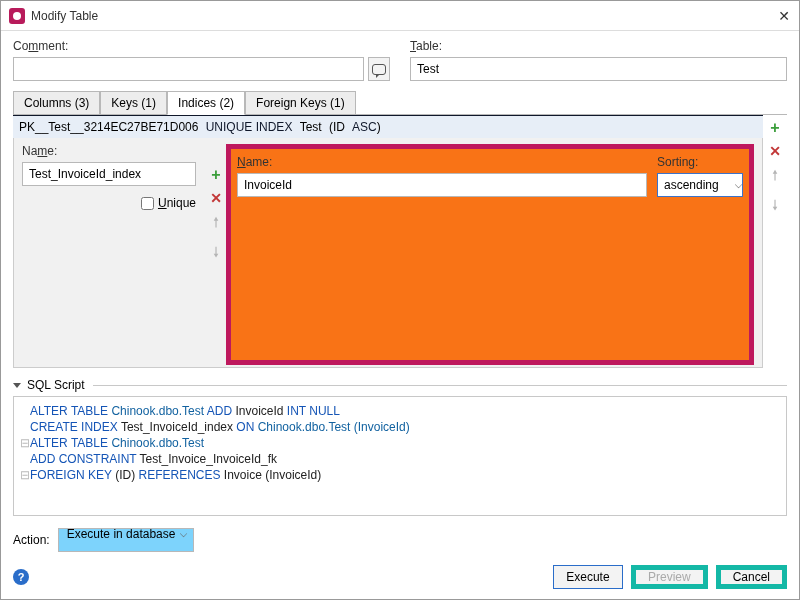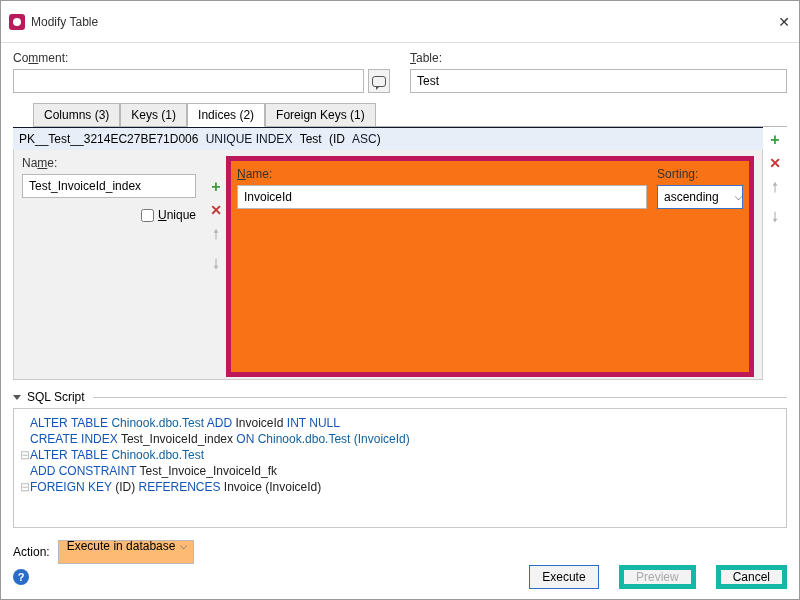--- a/index.html
+++ b/index.html
@@ -1,29 +1,29 @@
 <!DOCTYPE html>
 <html><head>
 <meta charset="utf-8">
 <style>
 * { box-sizing: border-box; margin: 0; padding: 0; font-family: -apple-system, "Segoe UI", Arial, sans-serif; font-size: 12px; }
 body { background: #fff; width: 800px; height: 600px; overflow: hidden; border: 1px solid #999; }
-.titlebar { height: 42px; display: flex; align-items: center; padding: 0 8px; border-bottom: 1px solid #ddd; }
+.titlebar { height: 30px; display: flex; align-items: center; padding: 0 8px; border-bottom: 1px solid #ddd; }
 .titlebar .app-icon { width: 16px; height: 16px; background: #b81b5b; border-radius: 3px; display: flex; align-items: center; justify-content: center; margin-right: 6px; }
 .titlebar .app-icon::before { content: ""; width: 8px; height: 8px; background: #fff; border-radius: 50%; }
 .titlebar .title { flex: 1; color: #333; }
 .titlebar .close { width: 14px; height: 14px; color: #333; display: flex; align-items: center; justify-content: center; cursor: pointer; font-size: 14px; }
 .content { padding: 8px 12px 0 12px; }
 .toprow { display: flex; gap: 20px; }
 .col { flex: 1; }
 .lbl { color: #333; margin-bottom: 4px; display: inline-block; }
 .text-input { width: 100%; height: 24px; border: 1px solid #b8b8b8; padding: 2px 6px; background: #fff; }
 .comment-row { display: flex; gap: 4px; }
 .icon-btn { width: 24px; height: 24px; border: 1px solid #b8b8b8; background: #f3f3f3; display: flex; align-items: center; justify-content: center; cursor: pointer; }
-.tabs { display: flex; margin-top: 10px; border-bottom: 1px solid #b8b8b8; margin-left: 20px; }
+.tabs { display: flex; margin-top: 10px; border-bottom: 1px solid #b8b8b8; }
 .tab { padding: 4px 10px; border: 1px solid #b8b8b8; border-bottom: none; background: #ededed; margin-right: 0px; cursor: pointer; }
 .tab.active { background: #fff; border-bottom: 1px solid #fff; margin-bottom: -1px; }
 .def-row { display:flex; background: #e7eef7; padding: 4px 6px; font-family: Consolas, monospace; font-size: 12px; border-top: 1px solid #0f172a;}
 .def-row .kw { color: #0f172a; }
 .idx-actions { width: 24px; display: flex; flex-direction: column; align-items: center; gap: 6px; padding: 4px 0; }
 .plus { color: #3b9e3b; font-weight: bold; font-size: 16px; cursor: pointer; }
 .xred { color: #c23737; font-weight: bold; font-size: 14px; cursor: pointer; }
 .arrow { color: #b5b5b5; font-size: 14px; }
 .idx-body { display: flex; border: 1px solid #ccc; border-top: none; background: #f1f1f1; height: 230px; }
 .idx-left { width: 190px; padding: 6px 8px; }
@@ -38,25 +38,25 @@
 .sort-select { width: 100%; height: 24px; border: 1px solid #3b72c9; background: #fff; display: flex; align-items: center; justify-content: space-between; padding: 0 6px; gap: 16px; }
 .chev { color: #666; font-size: 10px; }
 .section-hdr { display: flex; align-items: center; margin: 10px 0 4px 0; }
 .section-hdr .tri { width: 0; height: 0; border-top: 5px solid #555; border-left: 4px solid transparent; border-right: 4px solid transparent; margin-right: 6px; }
 .section-hdr .line { flex: 1; border-top: 1px solid #c8c8c8; margin-left: 8px; }
 .sql-box { border: 1px solid #c8c8c8; background: #fff; height: 120px; padding: 6px; font-family: Consolas, monospace; font-size: 12px; line-height: 16px; overflow: hidden; color: #222; }
 .sql-box .kw { color: #1555b6; }
 .sql-box .lit { color: #1262a0; }
 .gutter { display:inline-block; width:10px; color:#bbb; text-align:left; }
 .action-row { display: flex; align-items: center; gap: 8px; margin-top: 12px; }
-.select-like { height: 24px; border: 1px solid #b8b8b8; background: #fdba74; padding: 0 18px 13px 8px; display: inline-flex; align-items: center; position: relative; }
+.select-like { height: 24px; border: 1px solid #b8b8b8; background: #7dd3fc; padding: 0 18px 13px 8px; display: inline-flex; align-items: center; position: relative; }
 .select-like .chev { position: absolute; right: 6px; }
 .footer { position: absolute; bottom: 0; left: 0; right: 0; padding: 10px 12px; display: flex; align-items: center; }
 .help-circle { width: 16px; height: 16px; border-radius: 50%; background: #2a6dc9; color: #fff; display: flex; align-items: center; justify-content: center; font-weight: bold; font-size: 11px; }
-.footer-btns { margin-left: auto; display: flex; gap: 20px; }
+.footer-btns { margin-left: auto; display: flex; gap: 8px; }
 .btn { min-width: 70px; height: 24px; border: 5px solid #14b8a6; background: #f3f3f3; display: inline-flex; align-items: center; justify-content: center; padding: 0 12px; cursor: pointer; }
 .btn.primary { border: 1px solid #2a6dc9; }
 .btn.disabled { color: #aaa; cursor: default; }
 .speech-icon { width: 14px; height: 11px; border: 1.5px solid #555; border-radius: 3px; position: relative; }
 .speech-icon::after { content: ""; position: absolute; bottom: -4px; left: 3px; width: 0; height: 0; border-top: 4px solid #555; border-right: 4px solid transparent; }
 body { position: relative; }
 </style>
 </head>
 <body>
 

